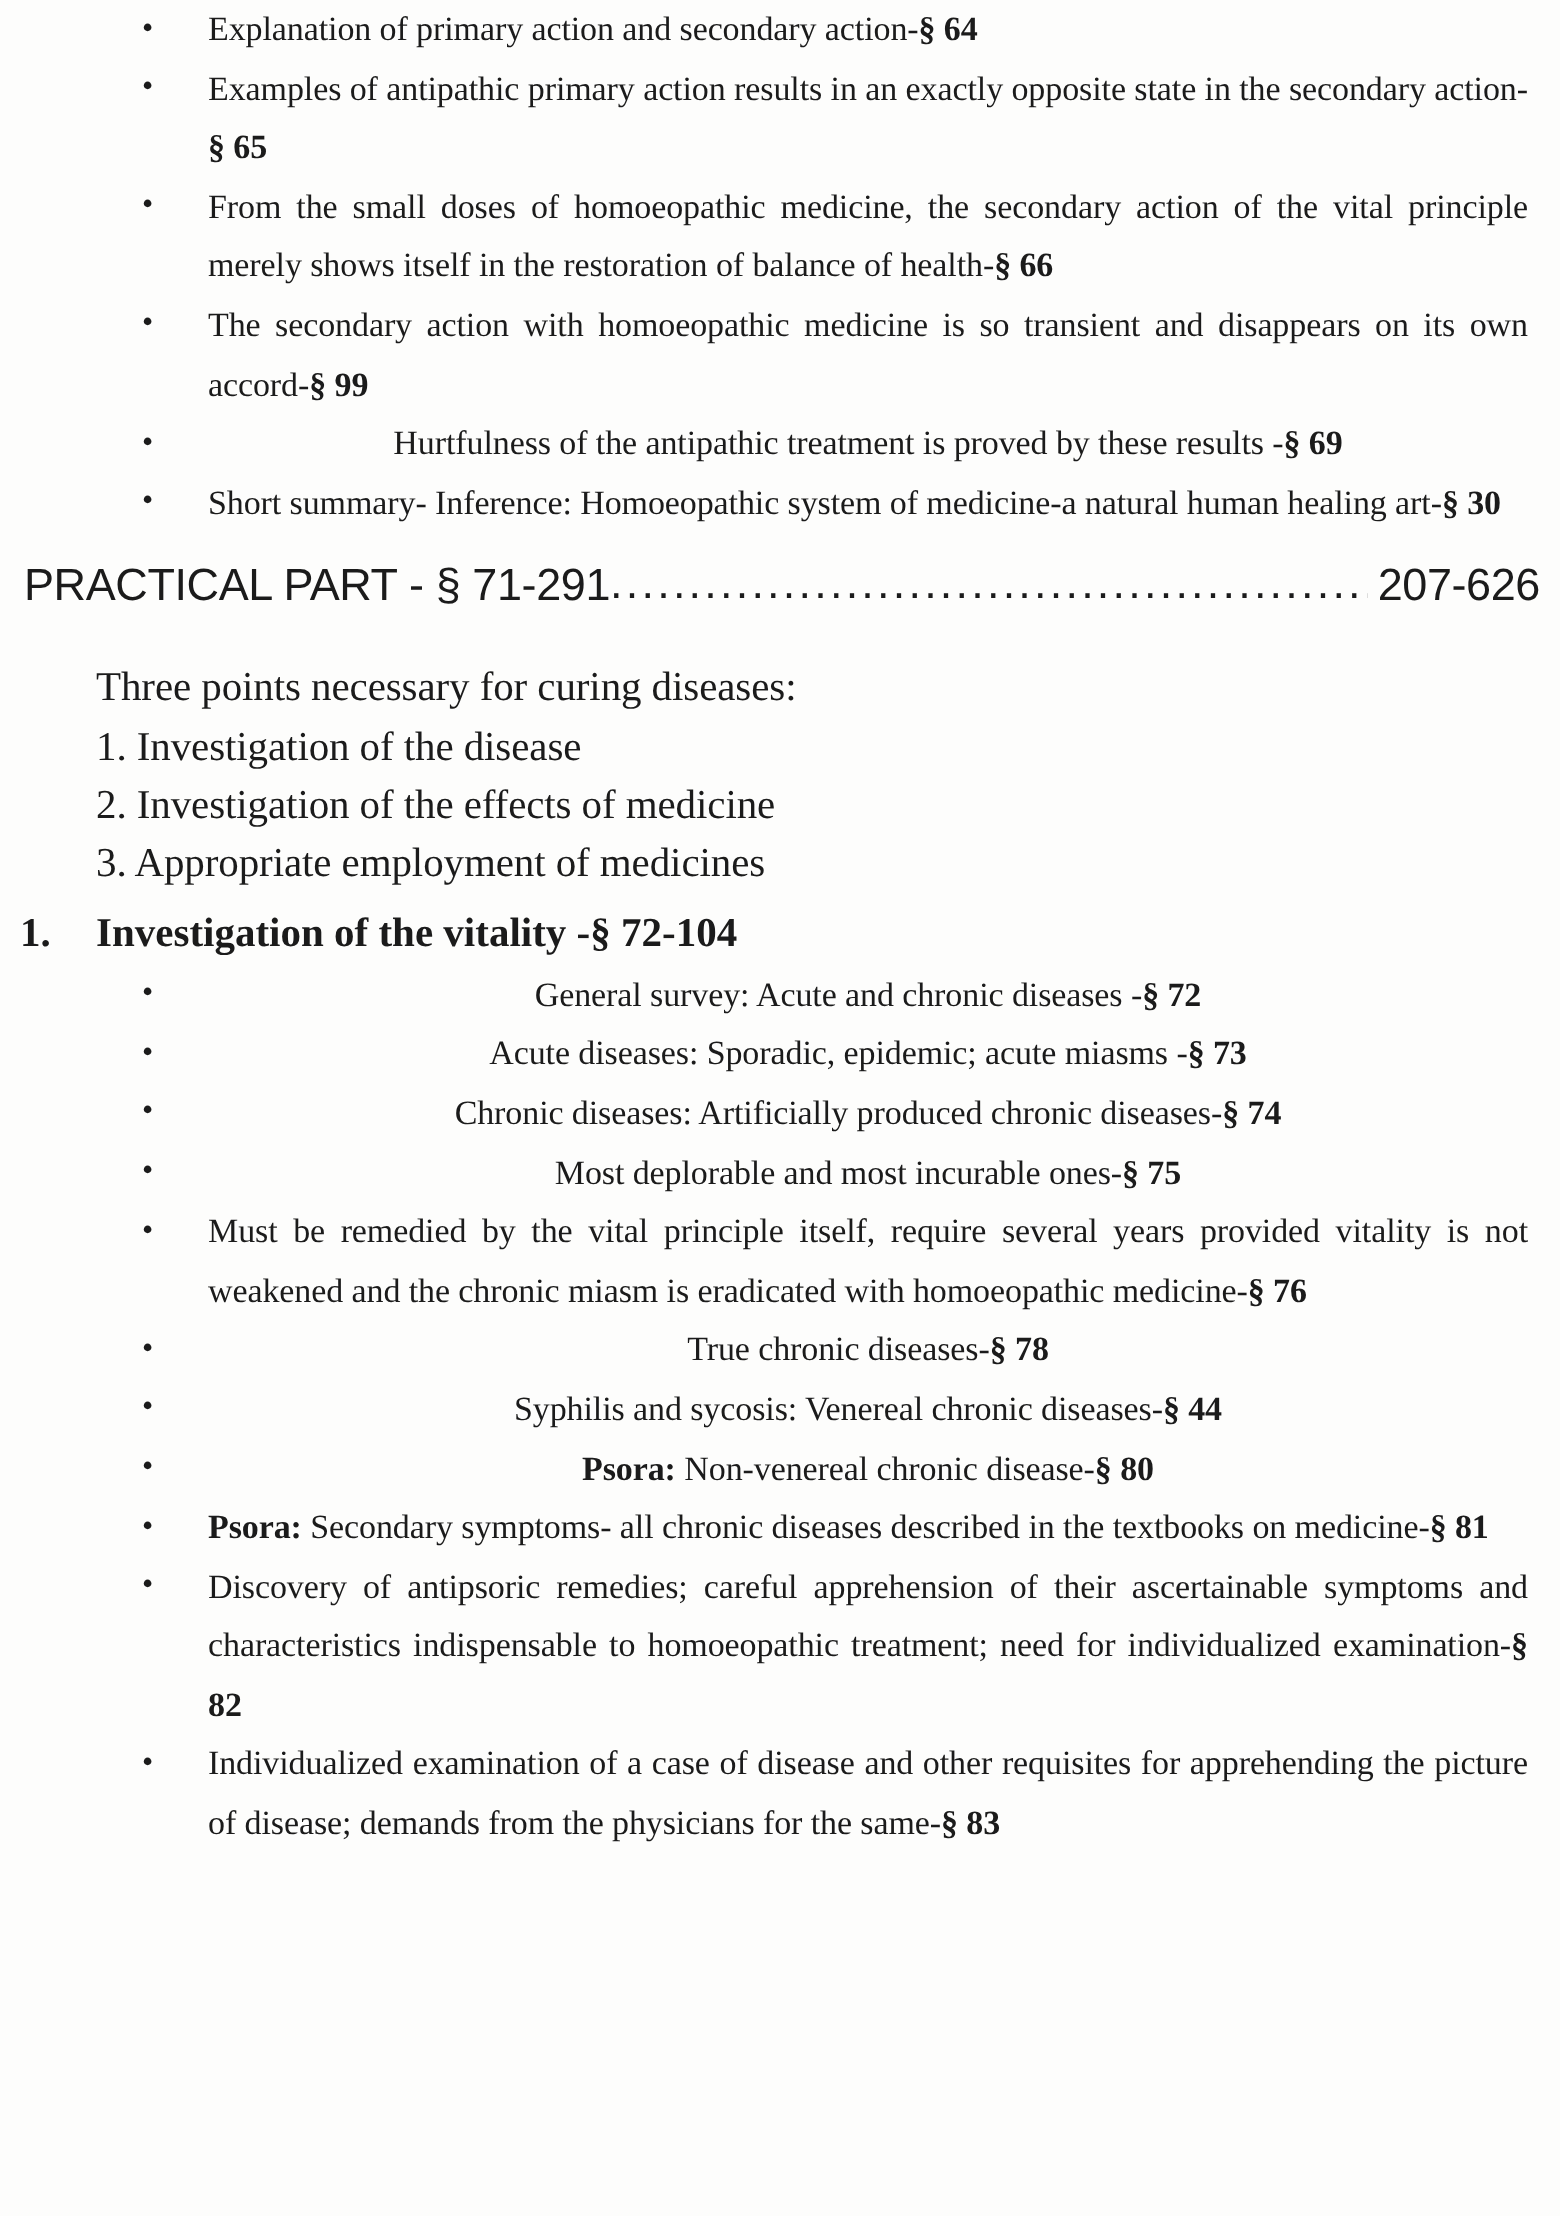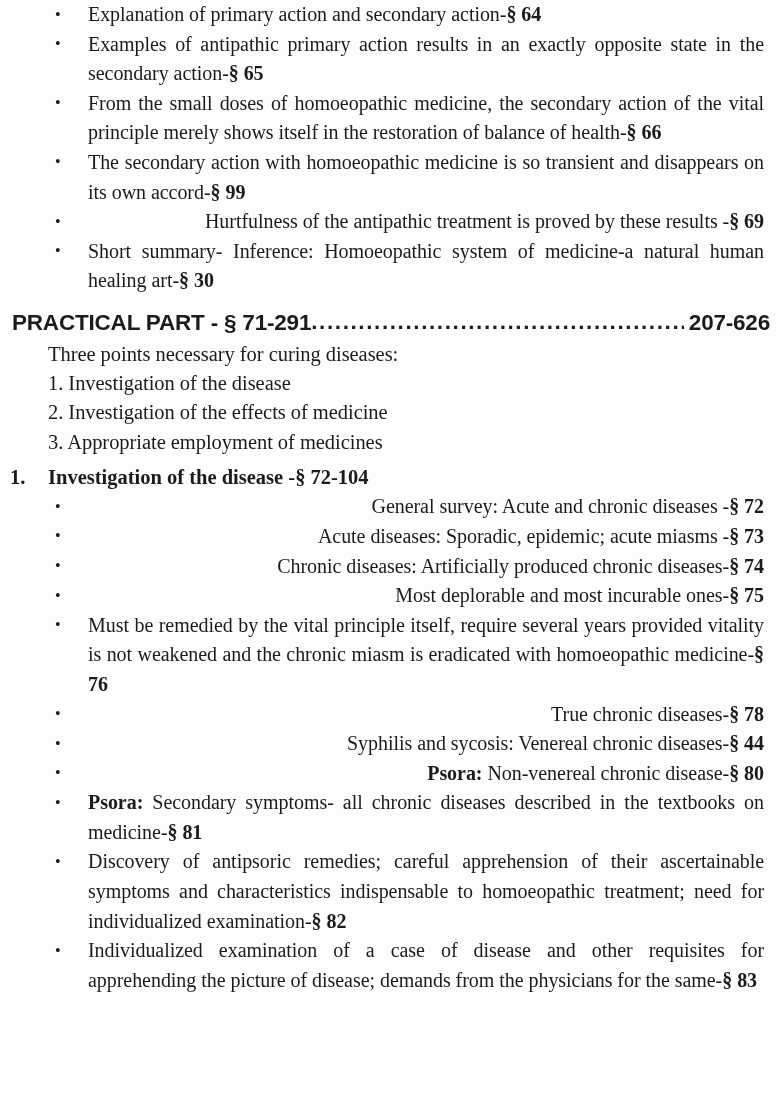--- a/index.html
+++ b/index.html
@@ -25,53 +25,53 @@
 
   
   ul.bul {
     list-style: none;
     margin: 0;
     padding: 0;
   }
   li.bullet {
     position: relative;
     padding-left: 88px;
-    margin: 0 0 0 0;
-    font-size: 20px;
+    margin: 0 0 0 16px;
+    font-size: 17px;
     line-height: 29.6px;
     text-align: justify;
     text-justify: inter-word;
     padding-right: 16px;
     letter-spacing: -0.05px;
   }
   li.bullet::before {
     content: "\2022";
     position: absolute;
     left: 55px;
     top: -0.5px;
     font-size: 16px;
     line-height: 29.6px;
     color: #1b1b1b;
   }
   li.bullet.nojust {
-    text-align: right;
+    text-align: center;
   }
 
   
 
   b, .sec {
     font-weight: bold;
   }
 
   
   .part-head {
     display: flex;
     align-items: center;
     font-family: "Liberation Sans", "DejaVu Sans", sans-serif;
-    font-weight: bold;
+    font-weight: normal;
     font-size: 22.5px;
     letter-spacing: -0.2px;
     margin: 14px 0 0 0;
     padding: 0 10px 0 12px;
     white-space: nowrap;
   }
   .part-head .ph-title {
     flex: 0 0 auto;
   }
   .part-head .leader {
@@ -84,21 +84,21 @@
     position: relative;
     top: -1px;
   }
   .part-head .ph-pages {
     flex: 0 0 auto;
     padding-left: 4px;
   }
 
   
   .plain-block {
-    margin: 4px 0 0 0;
+    margin: 24px 0 0 0;
   }
   .plain-line {
     font-size: 20.5px;
     line-height: 29.2px;
     padding-left: 48px;
     padding-right: 16px;
     letter-spacing: -0.05px;
   }
 
   
@@ -158,21 +158,21 @@
   </div>
 
   <div class="plain-block">
     <div class="plain-line">Three points necessary for curing diseases:</div>
     <div class="plain-line">1. Investigation of the disease</div>
     <div class="plain-line">2. Investigation of the effects of medicine</div>
     <div class="plain-line">3. Appropriate employment of medicines</div>
   </div>
 
   <div class="num-head">
-    <span class="num">1.</span><span>Investigation of the disease -</span><b class="sec">§ 72-104</b>
+    <span class="num">1.</span><span>Investigation of the vitality -</span><b class="sec">§ 72-104</b>
   </div>
 
   <ul class="bul sub-list">
     <li class="bullet nojust">
       <b></b><span>General survey: Acute and chronic diseases -</span><b class="sec">§ 72</b>
     </li>
     <li class="bullet nojust">
       <b></b><span>Acute diseases: Sporadic, epidemic; acute miasms -</span><b class="sec">§ 73</b>
     </li>
     <li class="bullet nojust">

